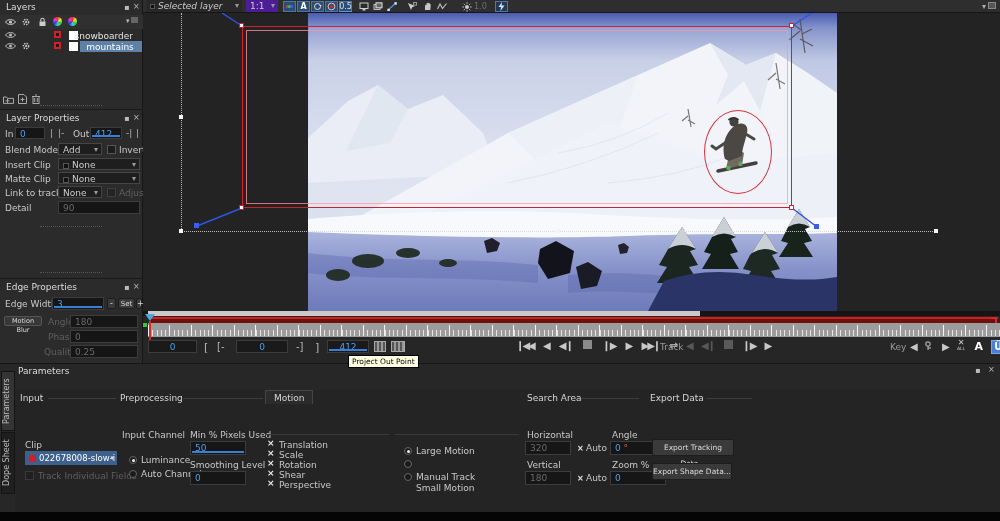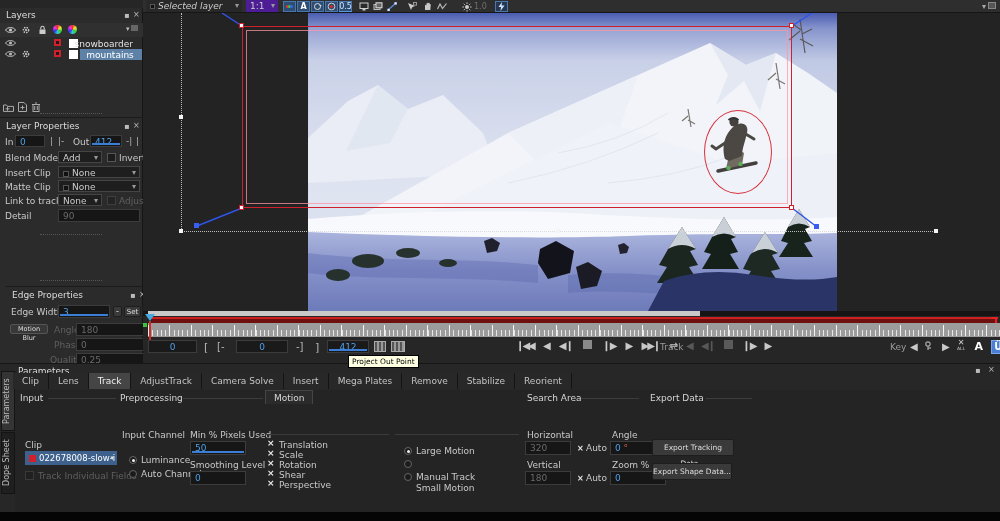--- a/index.html
+++ b/index.html
@@ -148,21 +148,21 @@
     </div>
     <div class="lbl" style="left:331px;top:2px;color:#6e6e6e;font-size:8px;">1.0</div>
     <div class="icobox" style="left:352px;border:1px solid #4a77b0;background:#25384f;">
       <svg width="7" height="9" viewBox="0 0 7 9">
           <polygon points="4,0 0.5,5 3,5 2.5,9 6.5,3.6 3.7,3.6" fill="#cfe0ff"></polygon>
         </svg>
     </div>
     <div class="abs" style="right:4px;top:2px;color:#aaa;font-size:8px;">▾<span style="display:inline-block;width:8px;height:7px;background:#555;margin-left:2px;border:1px solid #888;"></span></div>
   </div>
 
-  <div class="panel" style="left:0;top:8px;width:143px;height:363px;background:#2b2b2b;border-right:1px solid #161616;padding-left:36px;">
+  <div class="panel" style="left:0;top:0;width:143px;height:363px;background:#2b2b2b;border-right:1px solid #161616;padding-left:36px;">
 
     <div class="abs" style="left:0;top:0;width:143px;height:108px;">
       <div class="paneltitle" style="left:6px;top:2px;">Layers</div>
       <div class="pin" style="left:124px;top:3px;">▪</div>
       <div class="pin" style="left:133px;top:2px;">×</div>
 
       <div class="abs" style="left:0;top:15px;width:143px;height:14px;background:#303030;">
         <span class="abs" style="left:5px;top:3px;">
           <svg width="11" height="8" viewBox="0 0 11 8">
               <path d="M0.5,4 C2.5,0.8 8.5,0.8 10.5,4 C8.5,7.2 2.5,7.2 0.5,4 Z" fill="none" stroke="#ccc"></path>
@@ -271,21 +271,21 @@
       <div class="chk dim" style="left:107px;top:78px;"></div>
       <div class="lbl dim" style="left:119px;top:78px;">Adjusted</div>
 
       <div class="lbl" style="left:5px;top:93px;">Detail</div>
       <div class="fld dim" style="left:58px;top:91px;width:82px;height:13px;"><span>90</span></div>
     </div>
 
     <div class="dothandle" style="left:40px;top:226px;width:62px;"></div>
     <div class="dothandle" style="left:40px;top:272px;width:62px;"></div>
 
-    <div class="abs" style="left:0;top:278px;width:143px;height:85px;border-top:1px solid #1a1a1a;margin-left:6px;">
+    <div class="abs" style="left:0;top:278px;width:143px;height:85px;border-top:1px solid #1a1a1a;">
       <div class="paneltitle" style="left:6px;top:3px;">Edge Properties</div>
       <div class="pin" style="left:124px;top:4px;">▪</div>
       <div class="pin" style="left:133px;top:3px;">×</div>
       <div class="lbl" style="left:5px;top:20px;">Edge Width</div>
       <div class="fld" style="left:52px;top:18px;width:52px;height:13px;"><span>3</span><span class="uline"></span></div>
       <div class="btn" style="left:107px;top:19px;width:9px;height:11px;line-height:10px;">-</div>
       <div class="btn" style="left:118px;top:19px;width:17px;height:11px;line-height:10px;font-size:7px;">Set</div>
       <div class="btn" style="left:136px;top:19px;width:6px;height:11px;line-height:10px;">+</div>
       <div class="btn" style="left:4px;top:37px;width:38px;height:10px;line-height:9px;font-size:6.5px;background:#383838;border:1px solid #555;">Motion Blur</div>
       <div class="lbl dim" style="left:48px;top:38px;">Angle</div>
@@ -488,23 +488,20 @@
   <div class="tooltip" style="left:348px;top:355px;">Project Out Point</div>
 
   <div class="abs" style="left:0;top:363px;width:1000px;height:149px;background:#272727;border-top:1px solid #161616;">
     <div class="paneltitle" style="left:18px;top:2px;">Parameters</div>
     <div class="pin" style="left:975px;top:2px;">▪</div>
     <div class="pin" style="left:988px;top:1px;">×</div>
 
     <div class="sidetab active" style="top:7px;height:60px;"><span>Parameters</span></div>
     <div class="sidetab" style="top:68px;height:62px;"><span>Dope Sheet</span></div>
 
-    <div class="abs" style="left:13px;top:9px;height:17px;white-space:nowrap;">
-      <span class="ptab">Clip</span><span class="ptab">Lens</span><span class="ptab active">Track</span><span class="ptab">AdjustTrack</span><span class="ptab">Camera Solve</span><span class="ptab">Insert</span><span class="ptab">Mega Plates</span><span class="ptab">Remove</span><span class="ptab">Stabilize</span><span class="ptab">Reorient</span>
-    </div>
 
     <div class="abs" style="left:15px;top:26px;width:985px;height:123px;background:#242424;">
 
       <div class="hdr" style="left:5px;top:3px;">Input</div>
       <div class="hline" style="left:33px;top:8px;width:68px;"></div>
       <div class="lbl" style="left:10px;top:50px;">Clip</div>
       <div class="abs" style="left:10px;top:61px;width:92px;height:14px;background:#3d618c;color:#fff;font-size:8.5px;padding:2px 3px 0 4px;white-space:nowrap;overflow:hidden;">
         <span style="display:inline-block;width:7px;height:7px;background:#d0202c;margin-right:3px;vertical-align:-1px;"></span><span>022678008-slow-i</span>
         <span class="caret" style="position:absolute;right:3px;top:3px;color:#ddd;font-size:7px;">▾</span>
       </div>

